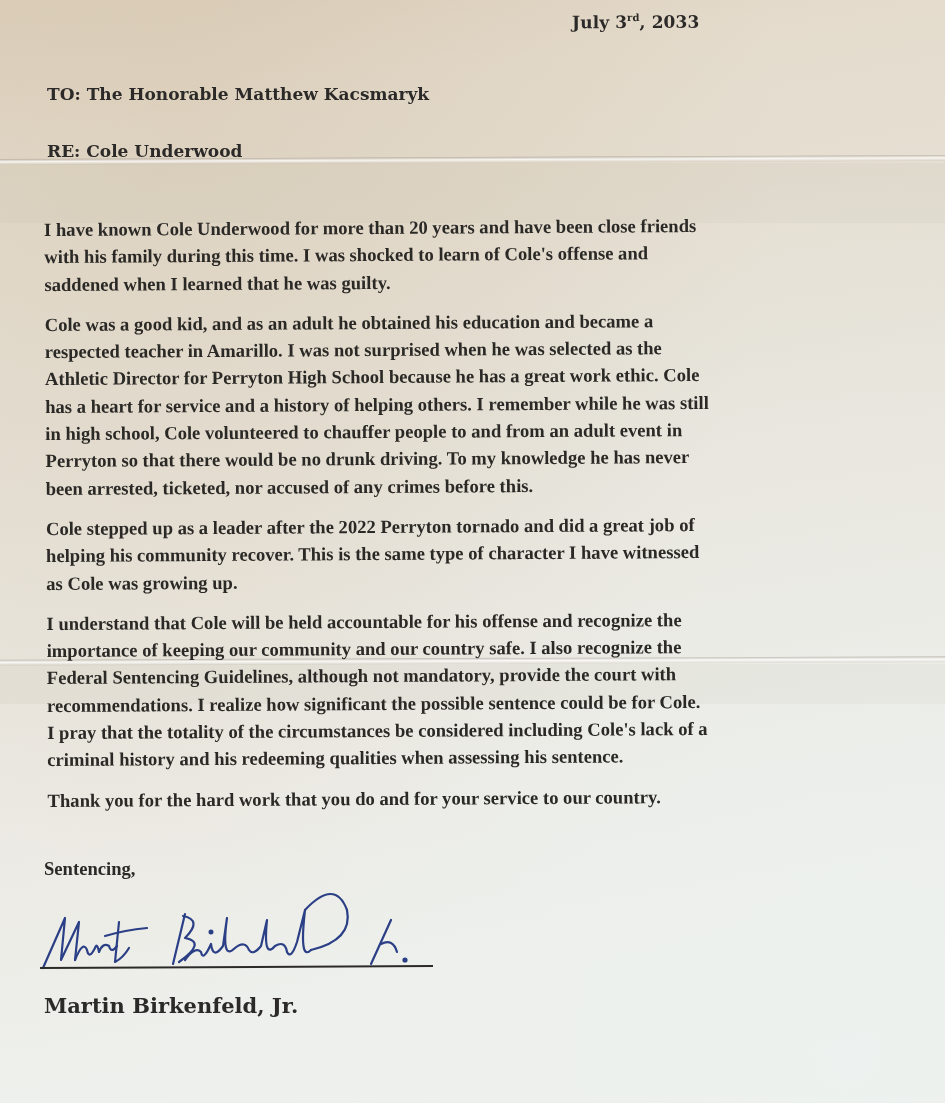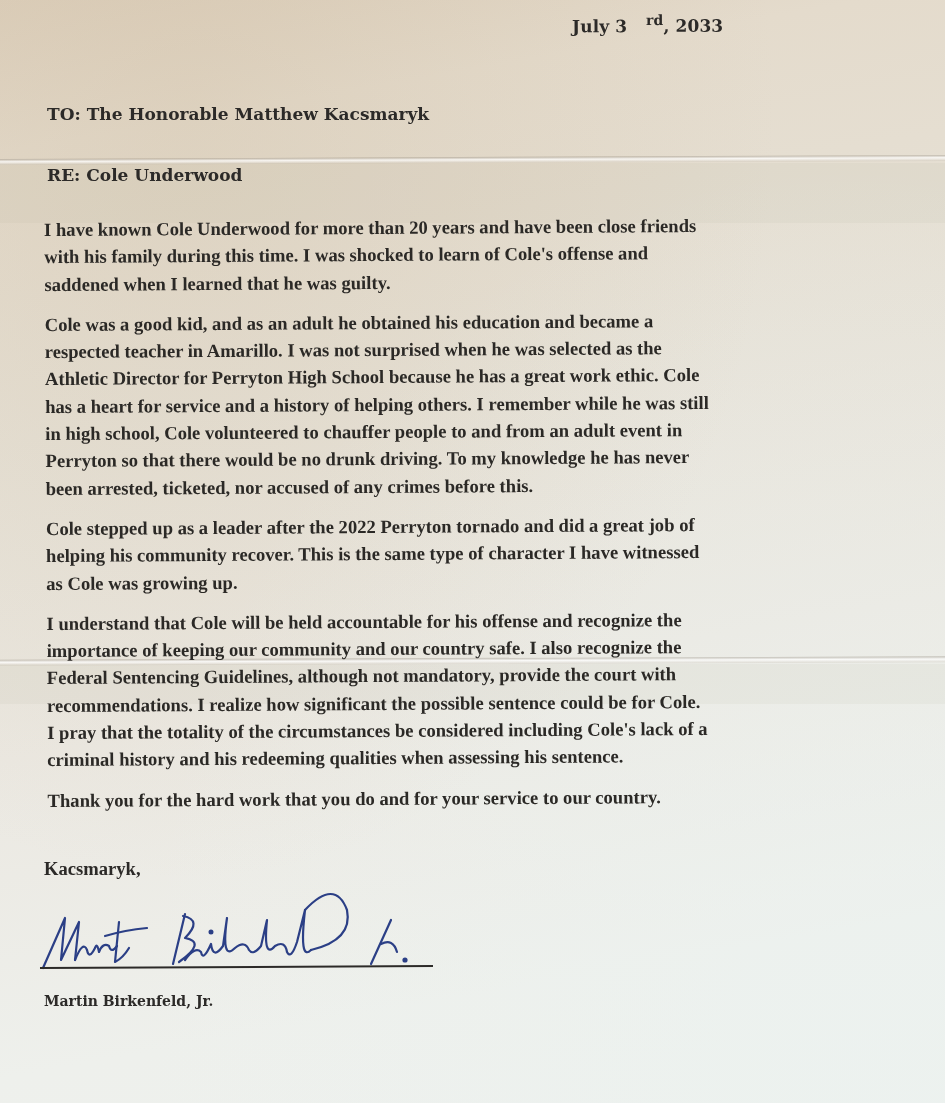--- a/index.html
+++ b/index.html
@@ -27,48 +27,48 @@
       background: rgba(160,150,130,0.07);
     }
     .fold-band.b1 { top: 163px; height: 60px; }
     .fold-band.b2 { top: 664px; height: 40px; }
 
     .date {
       position: absolute; left: 572px; top: 12px;
       font-size: 17px; font-weight: bold; letter-spacing: 0.1px;
       transform: rotate(-0.3deg);
     }
-    .date sup { font-size: 14px; vertical-align: 7px; margin-left: 19px; }
+    .date sup { font-size: 10px; vertical-align: 7px; }
     .to-line, .re-line {
       position: absolute; left: 47px;
       font-size: 17px; font-weight: bold;
     }
-    .to-line { top: 104px; }
-    .re-line { top: 141px; margin-top: 24px; }
+    .to-line { top: 84px; }
+    .re-line { top: 141px; }
 
     .body-text {
       position: absolute; left: 44px; top: 216px; width: 880px;
       font-family: "Liberation Serif", serif;
       font-size: 18.6px; font-weight: bold; line-height: 27.3px;
       color: #2b2926;
       transform: rotate(-0.35deg); transform-origin: left top;
     }
     .body-text p { margin: 0 0 13px 0; white-space: pre-line; }
 
     .closing {
       position: absolute; left: 44px; top: 858px;
       font-family: "Liberation Serif", serif;
       font-size: 18.6px; font-weight: bold;
     }
     .signature {
       position: absolute; left: 35px; top: 880px; width: 420px; height: 100px;
     }
     .sig-name {
       position: absolute; left: 44px; top: 993px;
-      font-size: 14px; font-weight: bold;
+      font-size: 21px; font-weight: bold;
     }
   </style>
 </head>
 <body>
 
 <div class="paper-shade"></div>
 <div class="fold-band b1"></div>
 <div class="fold-band b2"></div>
 <div class="fold f1"></div>
 <div class="fold f2"></div>
@@ -94,21 +94,21 @@
 as Cole was growing up.</p>
   <p>I understand that Cole will be held accountable for his offense and recognize the
 importance of keeping our community and our country safe.  I also recognize the
 Federal Sentencing Guidelines, although not mandatory, provide the court with
 recommendations. I realize how significant the possible sentence could be for Cole.
 I pray that the totality of the circumstances be considered including Cole's lack of a
 criminal history and his redeeming qualities when assessing his sentence.</p>
   <p>Thank you for the hard work that you do and for your service to our country.</p>
 </div>
 
-<div class="closing">Kacsmaryk,</div>
+<div class="closing">Sentencing,</div>
 
 <svg class="signature" viewBox="0 0 420 100">
   <g fill="none" stroke="#2b3f86" stroke-width="2.2" stroke-linecap="round" stroke-linejoin="round">
 
     <path d="M8 88 L30 38 L26 80 L44 42 L40 80"></path>
 
     <path d="M40 80 Q48 60 52 70 Q54 80 60 68 Q62 62 64 72 Q68 62 74 66 Q76 74 82 66"></path>
     <path d="M84 42 L80 82 Q88 78 94 68"></path>
     <path d="M70 56 Q90 50 112 48"></path>
 

